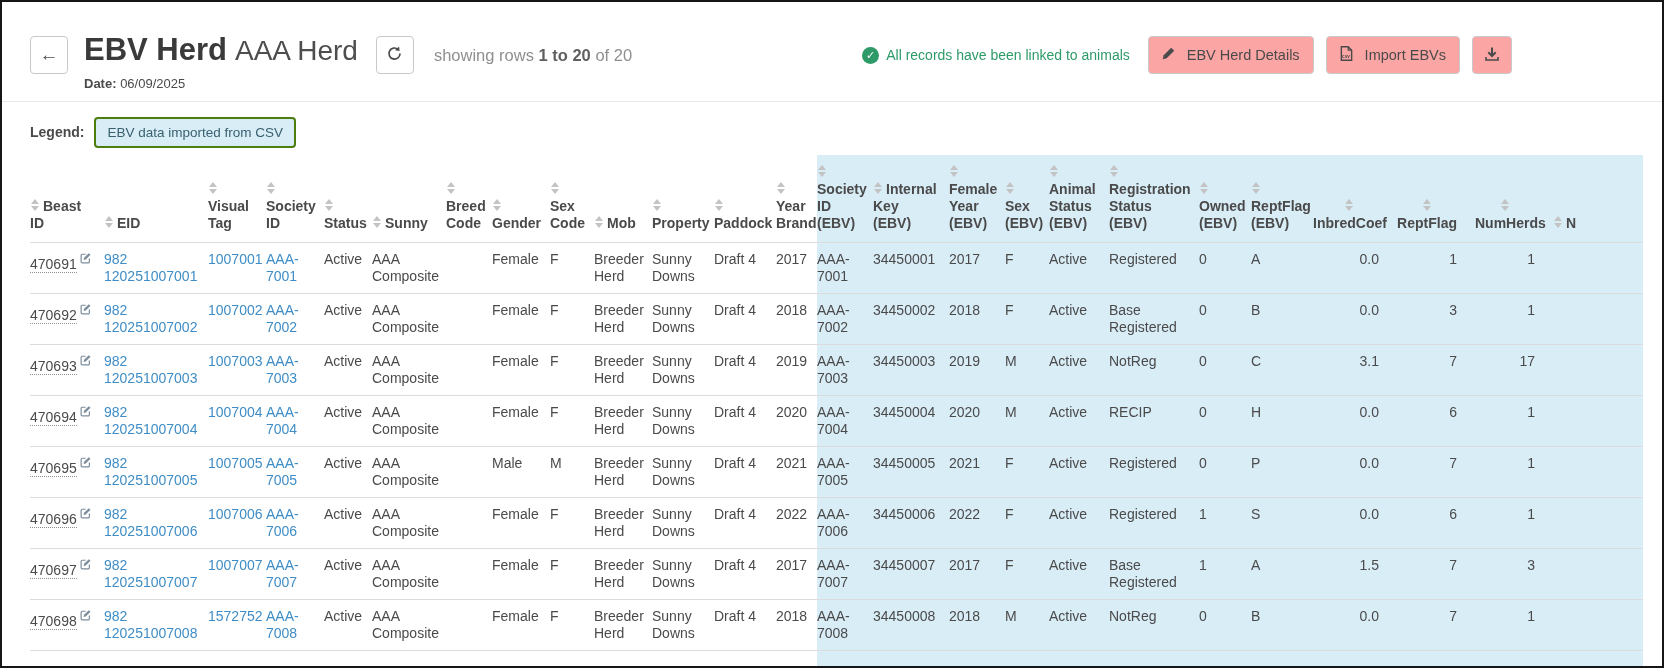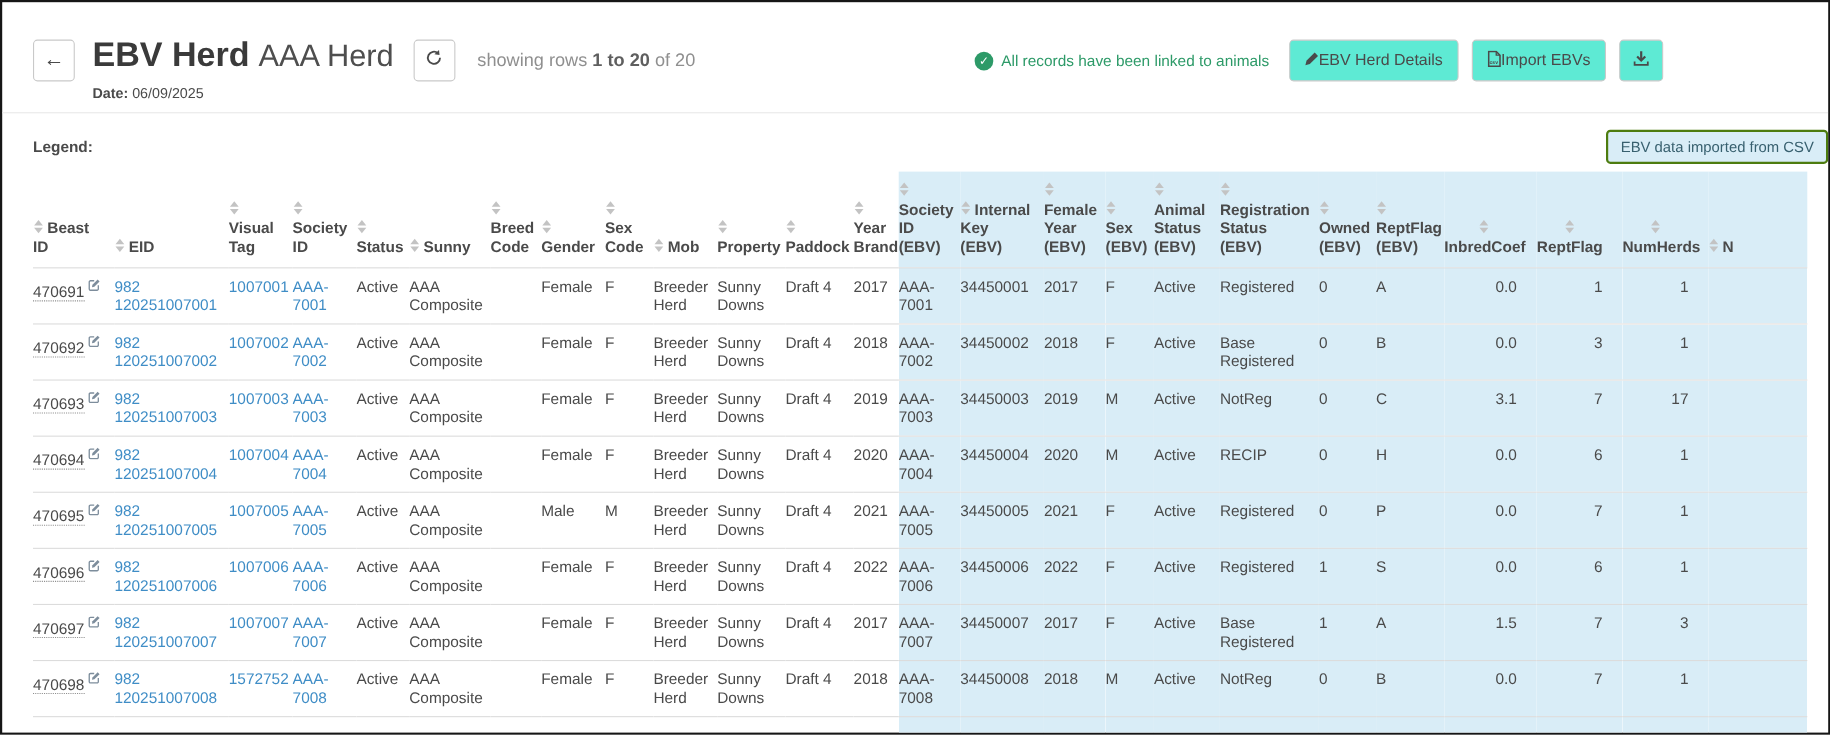--- a/index.html
+++ b/index.html
@@ -34,31 +34,31 @@
   .rows-info { line-height: 38px; font-size: 16.5px; color: #8f8f8f; margin-left: 6px; white-space: nowrap; }
   .rows-info b { color:#5f5f5f; }
 
   .status { display:inline-flex; align-items:center; gap:7px; color:#2d9a68; font-size:14px; margin-right:6px; white-space:nowrap; }
   .check {
     width:17px; height:17px; border-radius:50%; background:#2d9a68;
     color:#fff; font-size:11px; font-weight:bold;
     display:inline-flex; align-items:center; justify-content:center;
   }
   .btn {
-    height: 38px; background:#5eead4; border:1px solid #c9c9c9; border-radius:4px;
+    height: 38px; background:#fca5a5; border:1px solid #c9c9c9; border-radius:4px;
     padding: 0 13px; font-size: 14.5px; color:#4a4a4a; cursor:pointer;
-    display:inline-flex; align-items:center; gap:0; white-space:nowrap;
+    display:inline-flex; align-items:center; gap:12px; white-space:nowrap;
     font-family: inherit;
   }
   .btn.btn-icon { padding: 0 11px; }
 
   .sep { border-top: 1px solid #e9e9e9; margin-top: 10px; }
 
   
-  .legend { padding: 13px 0 0 28px; height: 47px; display:flex; align-items:center; gap:10px;justify-content:space-between; }
+  .legend { padding: 13px 0 0 28px; height: 47px; display:flex; align-items:center; gap:10px; }
   .legend-label { font-size: 14px; font-weight: 700; color:#4a4a4a; }
   .legend-badge {
     background:#d9edf7; border:2px solid #4d7c0f; border-radius:4px;
     padding: 6px 11px; font-size: 13.5px; color:#38606f;
   }
 
   
   .table-wrap { margin: 6px 0 0 28px; }
   table { border-collapse: collapse; table-layout: fixed; width: 1613px; }
   th, td { text-align: left; font-weight: normal; }

